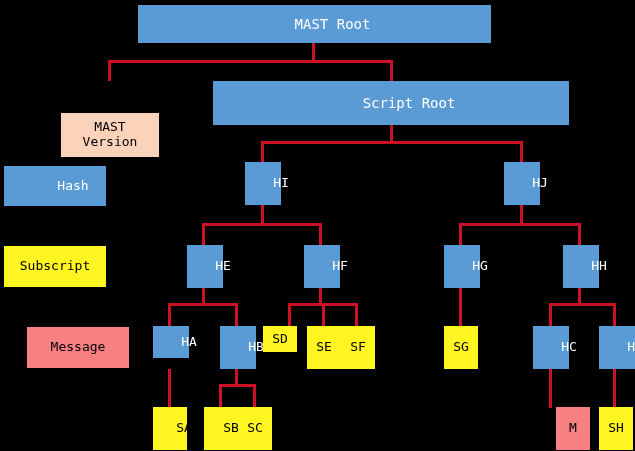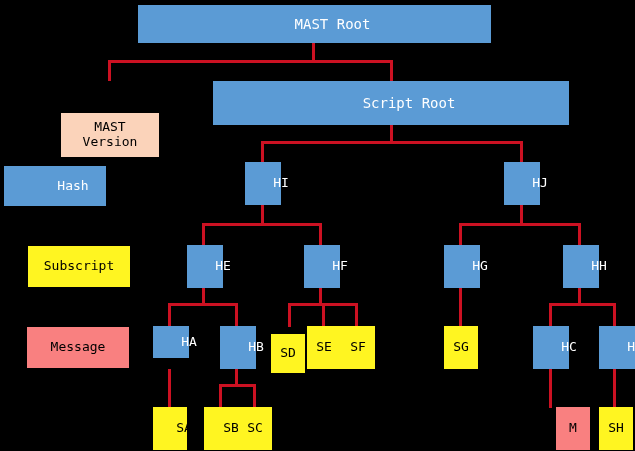--- a/index.html
+++ b/index.html
@@ -108,42 +108,42 @@
   <div class="edge" style="left:235px;top:369px;width:3px;height:17px;"></div>
   <div class="edge" style="left:219px;top:384px;width:36px;height:3px;"></div>
   <div class="edge" style="left:219px;top:384px;width:3px;height:24px;"></div>
   <div class="edge" style="left:253px;top:384px;width:3px;height:24px;"></div>
 
   <div class="edge" style="left:549px;top:369px;width:3px;height:39px;"></div>
 
   <div class="edge" style="left:613px;top:369px;width:3px;height:39px;"></div>
 
   <div class="node n-hash lbl-legend" style="left:4px;top:166px;width:102px;height:40px;">Hash</div>
-  <div class="node n-sub lbl-legend" style="left:4px;top:246px;width:102px;height:41px;margin-left:24px;">Subscript</div>
+  <div class="node n-sub lbl-legend" style="left:4px;top:246px;width:102px;height:41px;">Subscript</div>
   <div class="node n-msg lbl-legend" style="left:4px;top:327px;width:102px;height:41px;">Message</div>
 
   <div class="node n-hash lbl-big" style="left:138px;top:5px;width:353px;height:38px;">MAST Root</div>
 
   <div class="node n-ver lbl-code" style="left:61px;top:81px;width:98px;height:44px;">MAST
 Version</div>
 
   <div class="node n-hash lbl-big" style="left:213px;top:81px;width:356px;height:44px;">Script Root</div>
 
   <div class="node n-hash lbl-code" style="left:245px;top:162px;width:35px;height:43px;">HI</div>
   <div class="node n-hash lbl-code" style="left:504px;top:162px;width:35px;height:43px;">HJ</div>
 
   <div class="node n-hash lbl-code" style="left:187px;top:245px;width:34px;height:43px;">HE</div>
   <div class="node n-hash lbl-code" style="left:304px;top:245px;width:34px;height:43px;">HF</div>
   <div class="node n-hash lbl-code" style="left:444px;top:245px;width:34px;height:43px;">HG</div>
   <div class="node n-hash lbl-code" style="left:563px;top:245px;width:34px;height:43px;">HH</div>
 
   <div class="node n-hash lbl-code" style="left:153px;top:326px;width:34px;height:32px;">HA</div>
   <div class="node n-hash lbl-code" style="left:220px;top:326px;width:34px;height:43px;">HB</div>
 
-  <div class="node n-sub lbl-code" style="left:271px;top:326px;width:34px;height:39px;margin-top:8px;">SD</div>
+  <div class="node n-sub lbl-code" style="left:263px;top:326px;width:34px;height:26px;">SD</div>
   <div class="node n-sub lbl-code" style="left:307px;top:326px;width:34px;height:43px;">SE</div>
   <div class="node n-sub lbl-code" style="left:341px;top:326px;width:34px;height:43px;">SF</div>
 
   <div class="node n-sub lbl-code" style="left:444px;top:326px;width:34px;height:43px;">SG</div>
 
   <div class="node n-hash lbl-code" style="left:533px;top:326px;width:34px;height:43px;">HC</div>
   <div class="node n-hash lbl-code" style="left:599px;top:326px;width:34px;height:43px;">HD</div>
 
   <div class="node n-sub lbl-code" style="left:153px;top:407px;width:34px;height:43px;padding-left:28px;">SA</div>
   <div class="node n-sub lbl-code" style="left:204px;top:407px;width:34px;height:43px;padding-left:20px;">SB</div>

